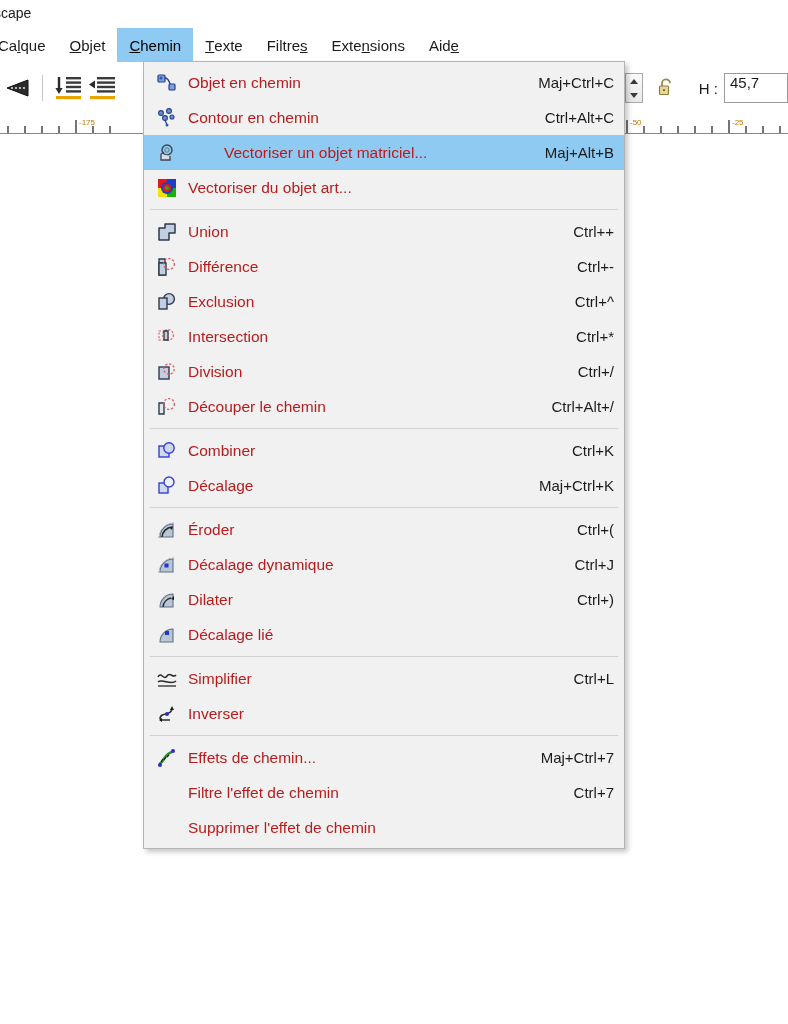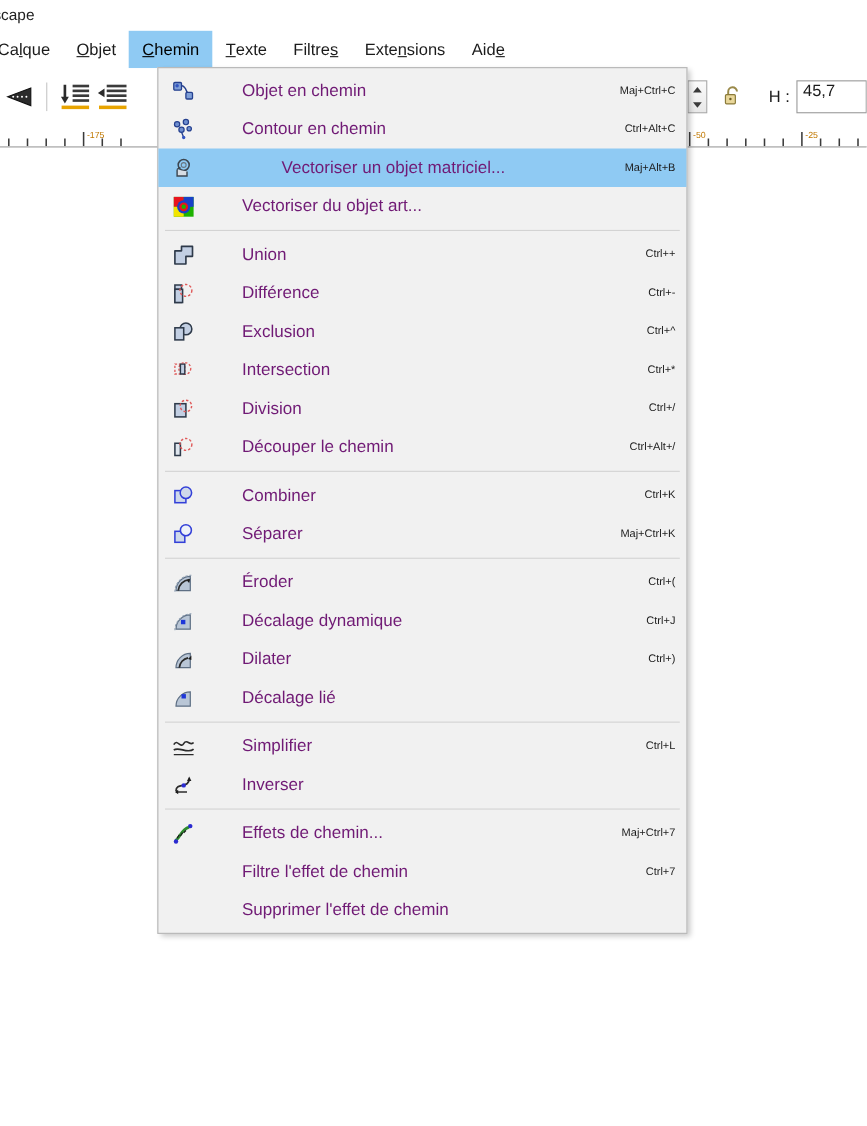--- a/index.html
+++ b/index.html
@@ -147,26 +147,25 @@
     white-space: nowrap;
   }
   .menu-row.selected { background: #8fcaf3; gap: 36px; }
   .menu-ico {
     width: 30px; min-width: 30px; height: 24px;
     display: flex; align-items: center; justify-content: center;
     margin-right: 6px;
   }
   .menu-label {
     font-size: 15.5px;
-    color: #701a75;
+    color: #b91c1c;
     flex: 1;
-    margin-left: 32px;
   }
   .menu-accel {
-    font-size: 10px;
+    font-size: 15px;
     color: #1b1b1b;
     margin-left: 34px;
   }
   .menu-sep {
     height: 1px;
     background: #d3d3d3;
     margin: 4px 6px;
   }
 </style>
 </head>
@@ -412,21 +411,21 @@
       <span class="menu-label">Combiner</span>
       <span class="menu-accel">Ctrl+K</span>
     </div>
     <div class="menu-row">
       <span class="menu-ico">
         <svg width="22" height="22" viewBox="0 0 22 22">
           <rect x="3" y="8" width="9" height="10" fill="#cfd9ea" stroke="#3340d8" stroke-width="1.4"></rect>
           <circle cx="13" cy="7" r="5" fill="#eef2f9" stroke="#3340d8" stroke-width="1.4"></circle>
         </svg>
       </span>
-      <span class="menu-label">Séparer</span>
+      <span class="menu-label">Décalage</span>
       <span class="menu-accel">Maj+Ctrl+K</span>
     </div>
     <div class="menu-sep"></div>
     <div class="menu-row">
       <span class="menu-ico">
         <svg width="22" height="22" viewBox="0 0 22 22">
           <path d="M4 18 A13 13 0 0 1 17 5 L17 18 Z" fill="#b9c6d6" stroke="#5e6f84" stroke-width="1.1"></path>
           <path d="M6 18 A11 11 0 0 1 16 8" fill="none" stroke="#2b2b2b" stroke-width="1.6"></path>
           <path d="M14 9 l3 -2 l-1 4 Z" fill="#1c1c1c"></path>
           <path d="M3 19 A15 15 0 0 1 18 4" fill="none" stroke="#8fa0b4" stroke-width="1" stroke-dasharray="2 1.6"></path>

